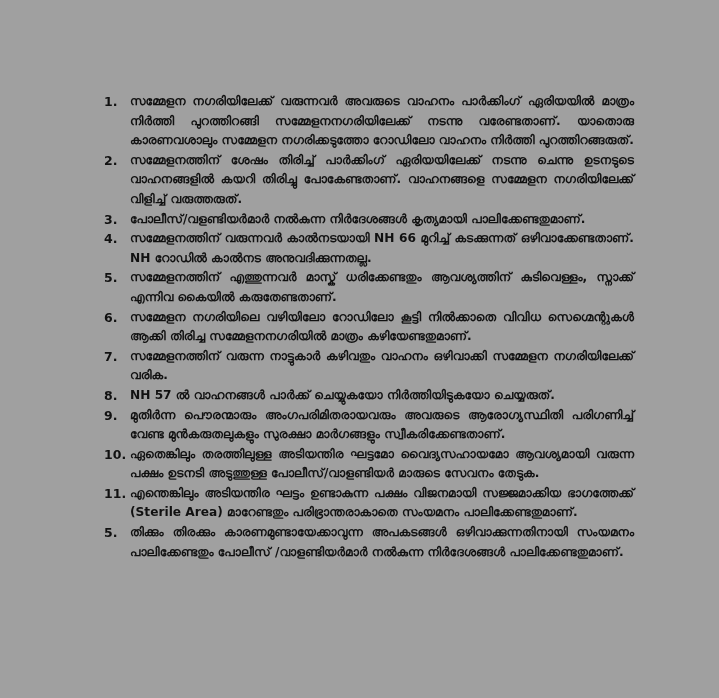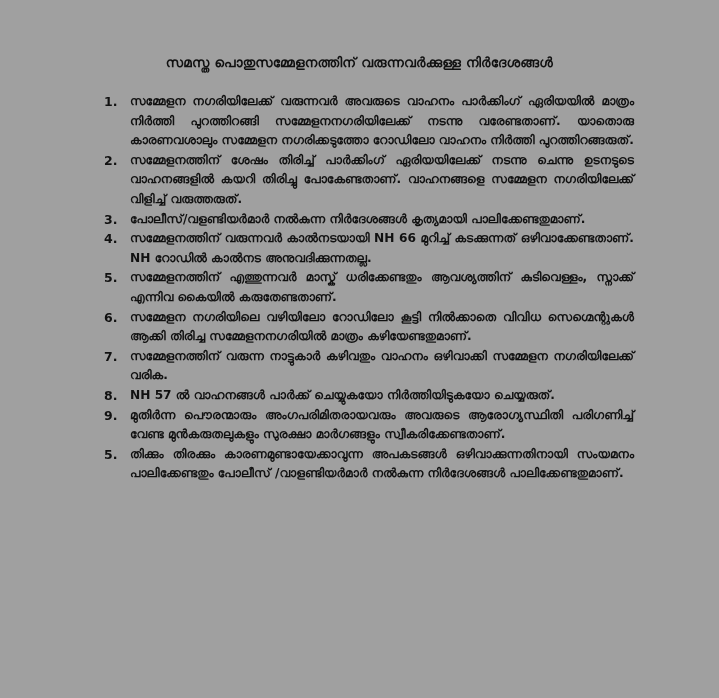--- a/index.html
+++ b/index.html
@@ -56,21 +56,20 @@
       flex: 1 1 auto;
       text-align: justify;
       text-align-last: left;
       font-weight: bold;
     }
   </style>
 </head>
 <body>
 
 <div class="page">
-  <div class="title">സമസ്ത പൊതുസമ്മേളനത്തിന് വരുന്നവർക്കുള്ള നിർദേശങ്ങൾ</div>
 
   <ol class="list">
     <li class="item">
       <span class="num">1.</span>
       <span class="text">സമ്മേളന നഗരിയിലേക്ക് വരുന്നവർ അവരുടെ വാഹനം പാർക്കിംഗ് ഏരിയയിൽ മാത്രം നിർത്തി പുറത്തിറങ്ങി സമ്മേളനനഗരിയിലേക്ക് നടന്നു വരേണ്ടതാണ്. യാതൊരു കാരണവശാലും സമ്മേളന നഗരിക്കടുത്തോ റോഡിലോ വാഹനം നിർത്തി പുറത്തിറങ്ങരുത്.</span>
     </li>
     <li class="item">
       <span class="num">2.</span>
       <span class="text">സമ്മേളനത്തിന് ശേഷം തിരിച്ച് പാർക്കിംഗ് ഏരിയയിലേക്ക് നടന്നു ചെന്നു ഉടനടുടെ വാഹനങ്ങളിൽ കയറി തിരിച്ചു പോകേണ്ടതാണ്. വാഹനങ്ങളെ സമ്മേളന നഗരിയിലേക്ക് വിളിച്ച് വരുത്തരുത്.</span>
     </li>
@@ -96,17 +95,25 @@
     </li>
     <li class="item">
       <span class="num">8.</span>
       <span class="text">NH 57 ൽ വാഹനങ്ങൾ പാർക്ക് ചെയ്യുകയോ നിർത്തിയിടുകയോ ചെയ്യരുത്.</span>
     </li>
     <li class="item">
       <span class="num">9.</span>
       <span class="text">മുതിർന്ന പൌരന്മാരും അംഗപരിമിതരായവരും അവരുടെ ആരോഗ്യസ്ഥിതി പരിഗണിച്ച് വേണ്ട മുൻകരുതലുകളും സുരക്ഷാ മാർഗങ്ങളും സ്വീകരിക്കേണ്ടതാണ്.</span>
     </li>
     <li class="item">
+      <span class="num">10.</span>
+      <span class="text">ഏതെങ്കിലും തരത്തിലുള്ള അടിയന്തിര ഘട്ടമോ വൈദ്യസഹായമോ ആവശ്യമായി വരുന്ന പക്ഷം ഉടനടി അടുത്തുള്ള പോലീസ്/വാളണ്ടിയർ മാരുടെ സേവനം തേടുക.</span>
+    </li>
+    <li class="item">
+      <span class="num">11.</span>
+      <span class="text">എന്തെങ്കിലും അടിയന്തിര ഘട്ടം ഉണ്ടാകുന്ന പക്ഷം വിജനമായി സജ്ജമാക്കിയ ഭാഗത്തേക്ക് (Sterile Area) മാറേണ്ടതും പരിഭ്രാന്തരാകാതെ സംയമനം പാലിക്കേണ്ടതുമാണ്.</span>
+    </li>
+    <li class="item">
       <span class="num">5.</span>
       <span class="text">തിക്കും തിരക്കും കാരണമുണ്ടായേക്കാവുന്ന അപകടങ്ങൾ ഒഴിവാക്കുന്നതിനായി സംയമനം പാലിക്കേണ്ടതും പോലീസ് /വാളണ്ടിയർമാർ നൽകുന്ന നിർദേശങ്ങൾ പാലിക്കേണ്ടതുമാണ്.</span>
     </li>
   </ol>
 </div>
 
 </body></html>

